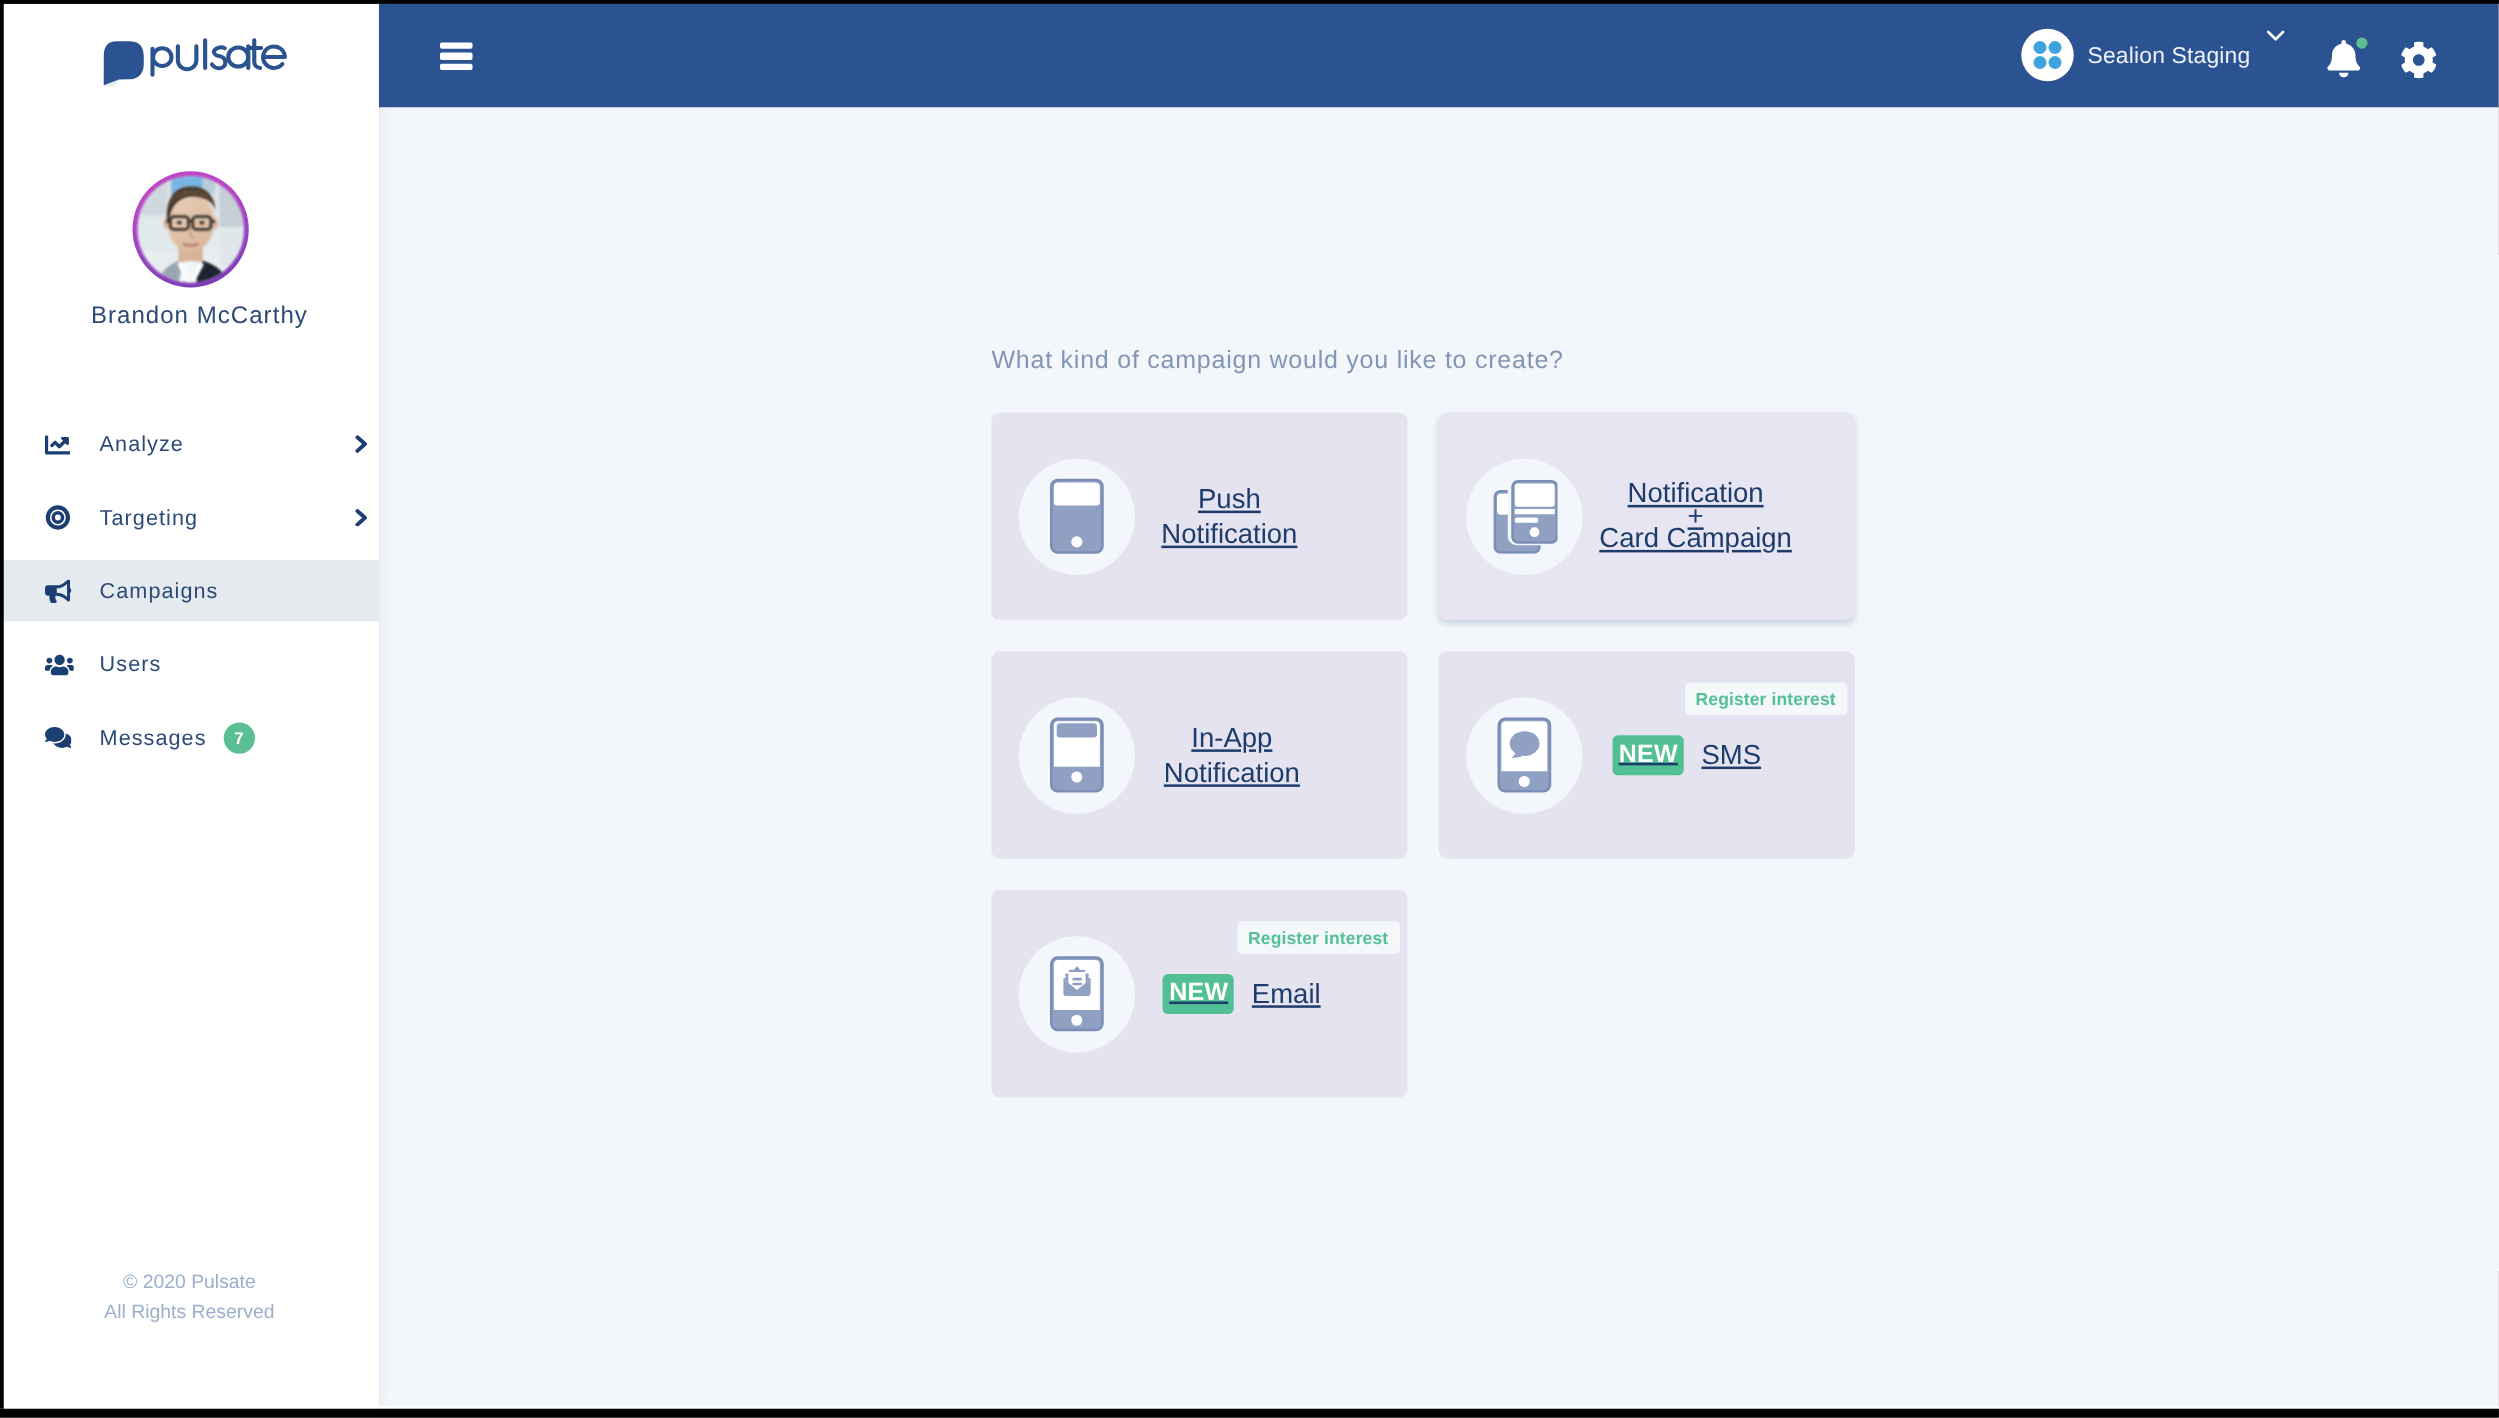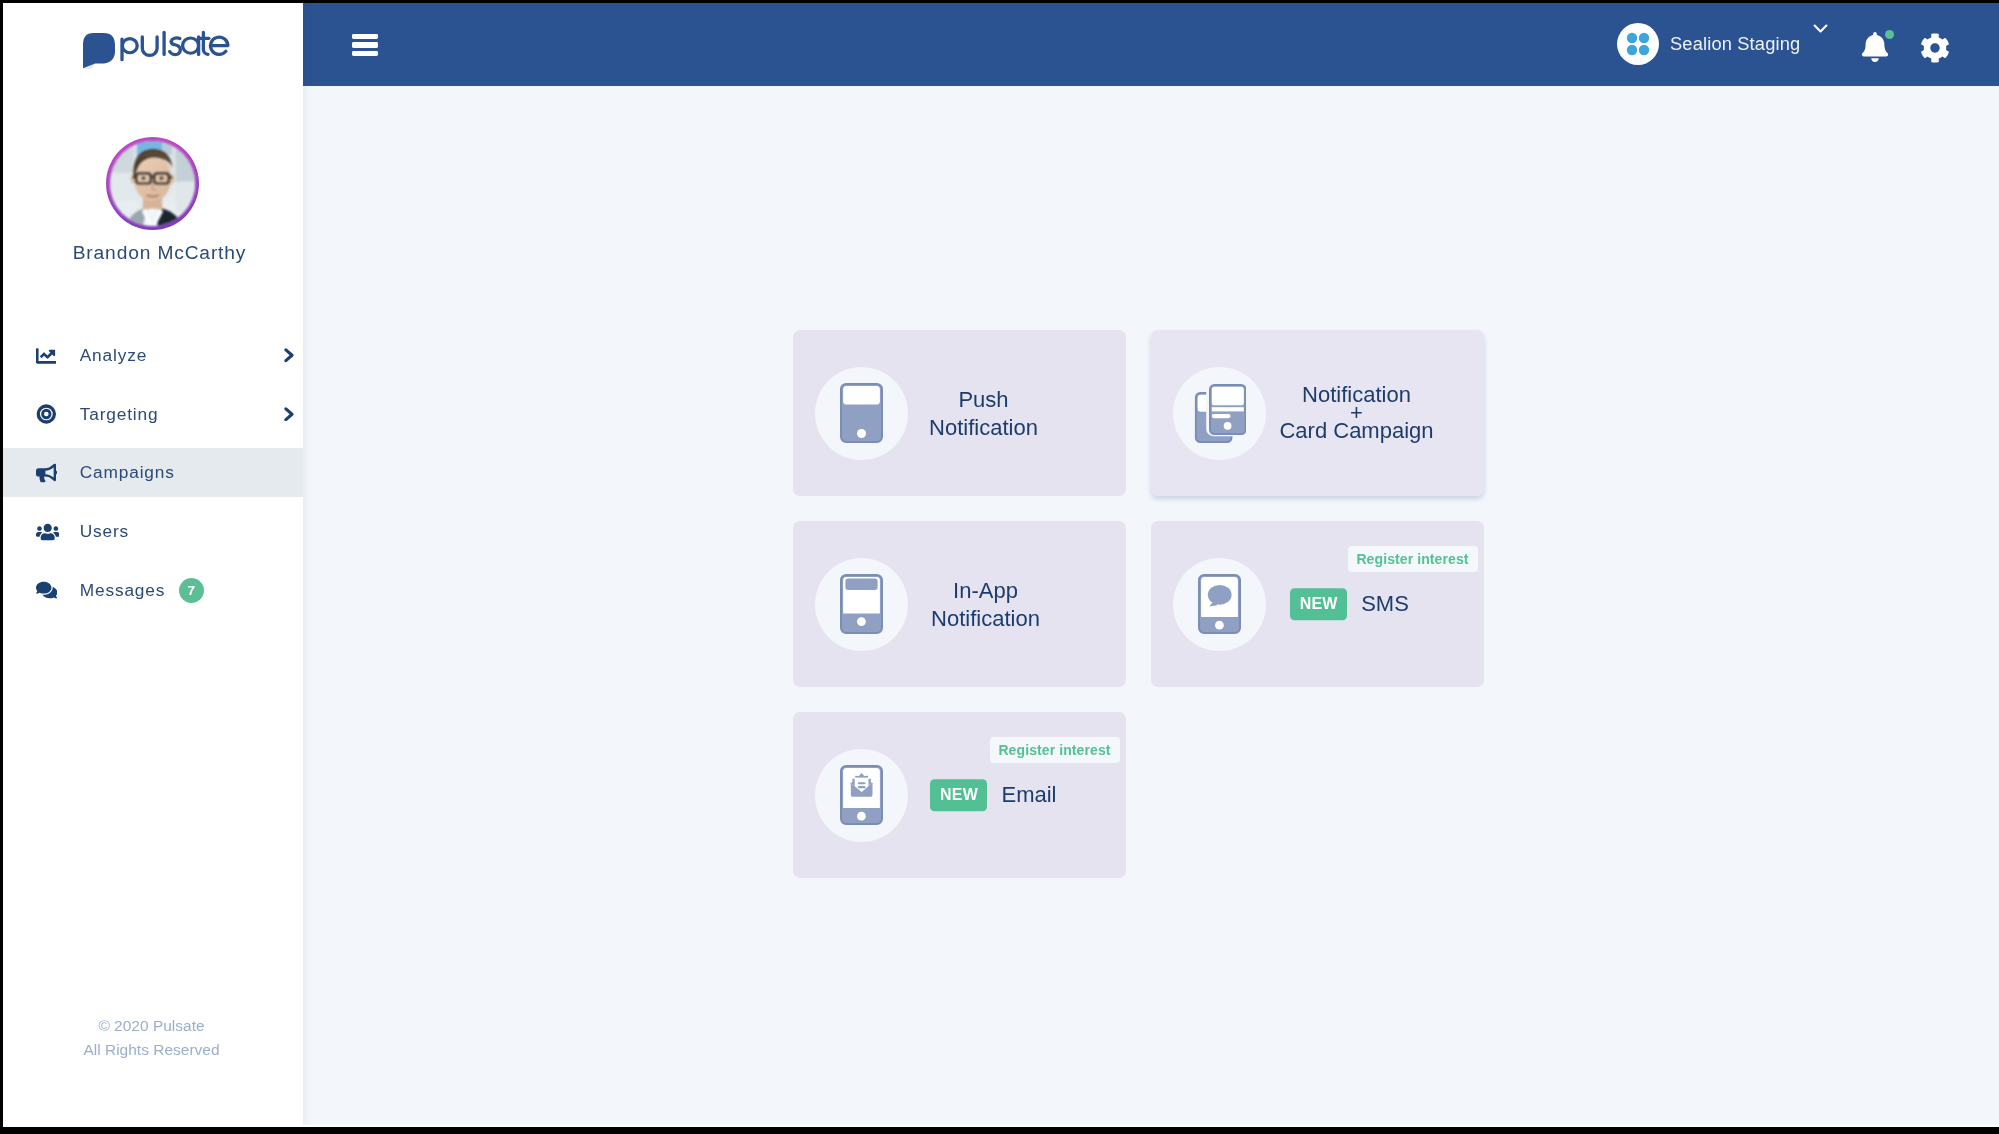--- a/index.html
+++ b/index.html
@@ -108,24 +108,25 @@
     width:93px; height:93px; border-radius:50%; background:#f3f6fb;
     margin-left:22px; flex:0 0 93px;
     display:flex; align-items:center; justify-content:center;
   }
   .card-title {
     position:absolute; left:0; right:16px; top:50%;
     transform: translateY(-50%) translateX(var(--tx, 34px));
     text-align:center;
     font-size:22px; color:#1d3c6b; line-height:27.5px; white-space:pre-line;
     letter-spacing:0px;
+    text-decoration:underline;
   }
   .card-title.inline { display:flex; align-items:center; justify-content:center; }
   .new-tag {
-    background:#52bf94; color:#fff; font-size:16px; font-weight:bold;
+    background:#52bf94; color:#fff; font-size:20px; font-weight:bold;
     width:57px; height:31.5px; border-radius:4.5px; letter-spacing:0.2px;
     display:flex; align-items:center; justify-content:center;
     margin-right:14px;
   }
   .ribbon {
     position:absolute; right:6.5px; top:25px; background:#f4f8fb;
     color:#55c096; font-size:14px; font-weight:bold;
     width:130px; height:26px; border-radius:4px; letter-spacing:0.1px;
     display:flex; align-items:center; justify-content:center;
   }
@@ -328,20 +329,21 @@
         </div>
         <div class="gear-wrap">
           <svg width="30" height="30" viewBox="0 0 512 512" fill="#fff">
               <path d="M487.4 315.7l-42.6-24.6c4.3-23.2 4.3-47 0-70.2l42.6-24.6c4.9-2.8 7.1-8.6 5.5-14-11.1-35.6-30-67.8-54.7-94.6-3.8-4.1-10-5.1-14.8-2.3L380.8 110c-17.9-15.4-38.5-27.3-60.8-35.1V25.8c0-5.6-3.9-10.5-9.4-11.7-36.7-8.2-74.3-7.8-109.2 0-5.5 1.2-9.4 6.1-9.4 11.7V75c-22.2 7.9-42.8 19.8-60.8 35.1L88.7 85.5c-4.9-2.8-11-1.9-14.8 2.3-24.7 26.7-43.6 58.9-54.7 94.6-1.7 5.4.6 11.2 5.5 14L67.3 221c-4.3 23.2-4.3 47 0 70.2l-42.6 24.6c-4.9 2.8-7.1 8.6-5.5 14 11.1 35.6 30 67.8 54.7 94.6 3.8 4.1 10 5.1 14.8 2.3l42.6-24.6c17.9 15.4 38.5 27.3 60.8 35.1v49.2c0 5.6 3.9 10.5 9.4 11.7 36.7 8.2 74.3 7.8 109.2 0 5.5-1.2 9.4-6.1 9.4-11.7v-49.2c22.2-7.9 42.8-19.8 60.8-35.1l42.6 24.6c4.9 2.8 11 1.9 14.8-2.3 24.7-26.7 43.6-58.9 54.7-94.6 1.5-5.5-.7-11.3-5.6-14.1zM256 336c-44.1 0-80-35.9-80-80s35.9-80 80-80 80 35.9 80 80-35.9 80-80 80z"></path>
             </svg>
         </div>
       </div>
     </header>
 
     <div class="content">
+      <div class="heading">What kind of campaign would you like to create?</div>
 
       <div class="grid">
         <div class="row">
           <div class="card">
             <span class="circle">
               <svg width="45" height="62" viewBox="0 0 45 62">
                 <rect x="2" y="2" width="41" height="58" rx="5.2" fill="#8fa0c2" stroke="#7b8db5" stroke-width="2"></rect>
                 <path d="M4.1 19.6 A2.8 2.8 0 0 0 6.9 22.4 L38.1 22.4 A2.8 2.8 0 0 0 40.9 19.6 L40.9 7.3 A3.4 3.4 0 0 0 37.5 3.9 L7.5 3.9 A3.4 3.4 0 0 0 4.1 7.3 Z" fill="#ffffff"></path>
                 <circle cx="22.5" cy="51.5" r="4.5" fill="#ffffff"></circle>
               </svg>

